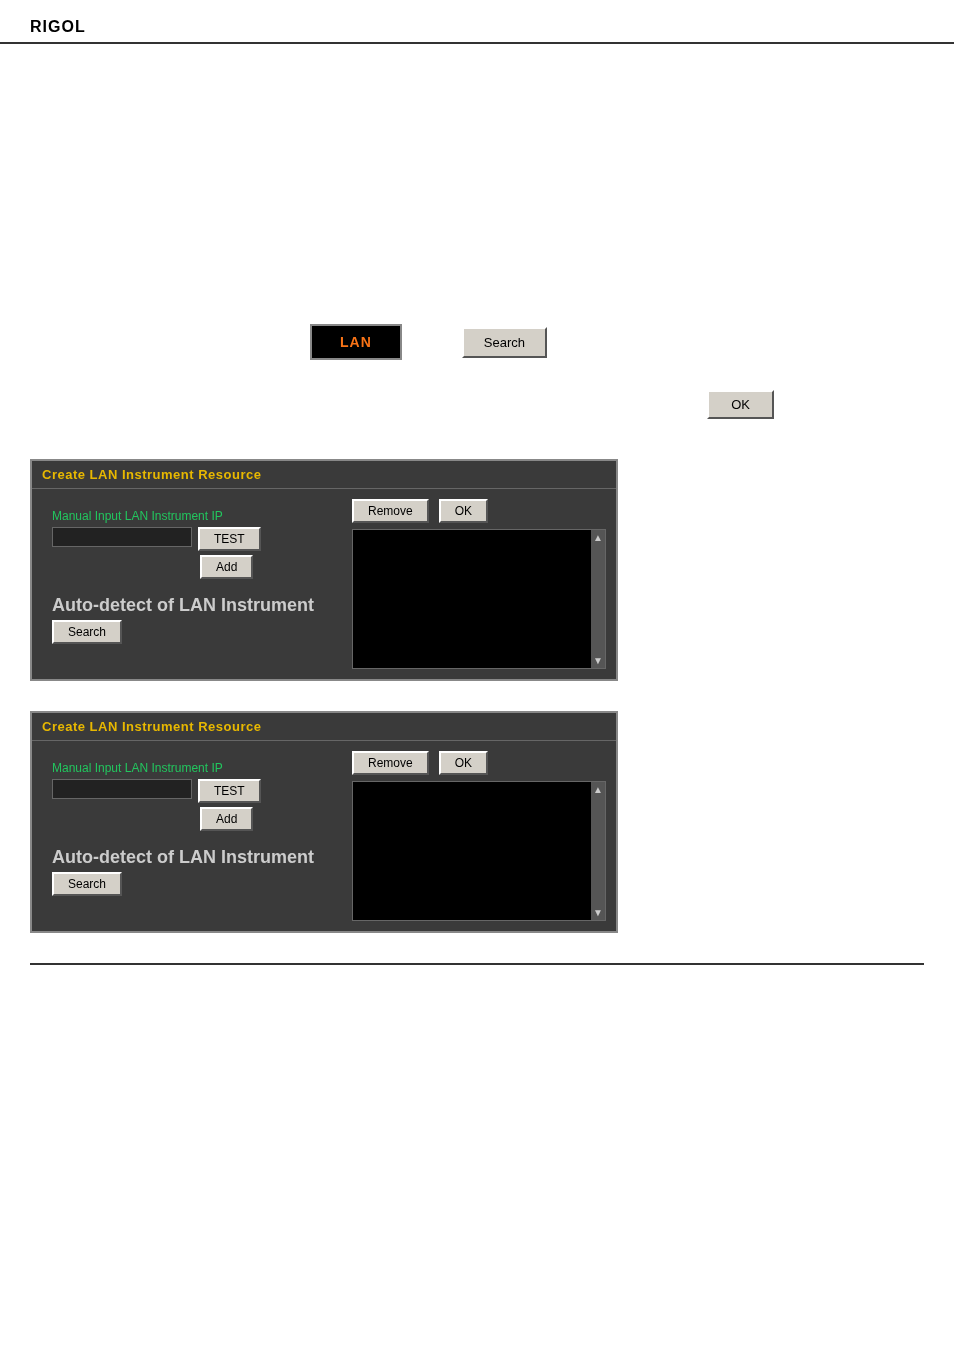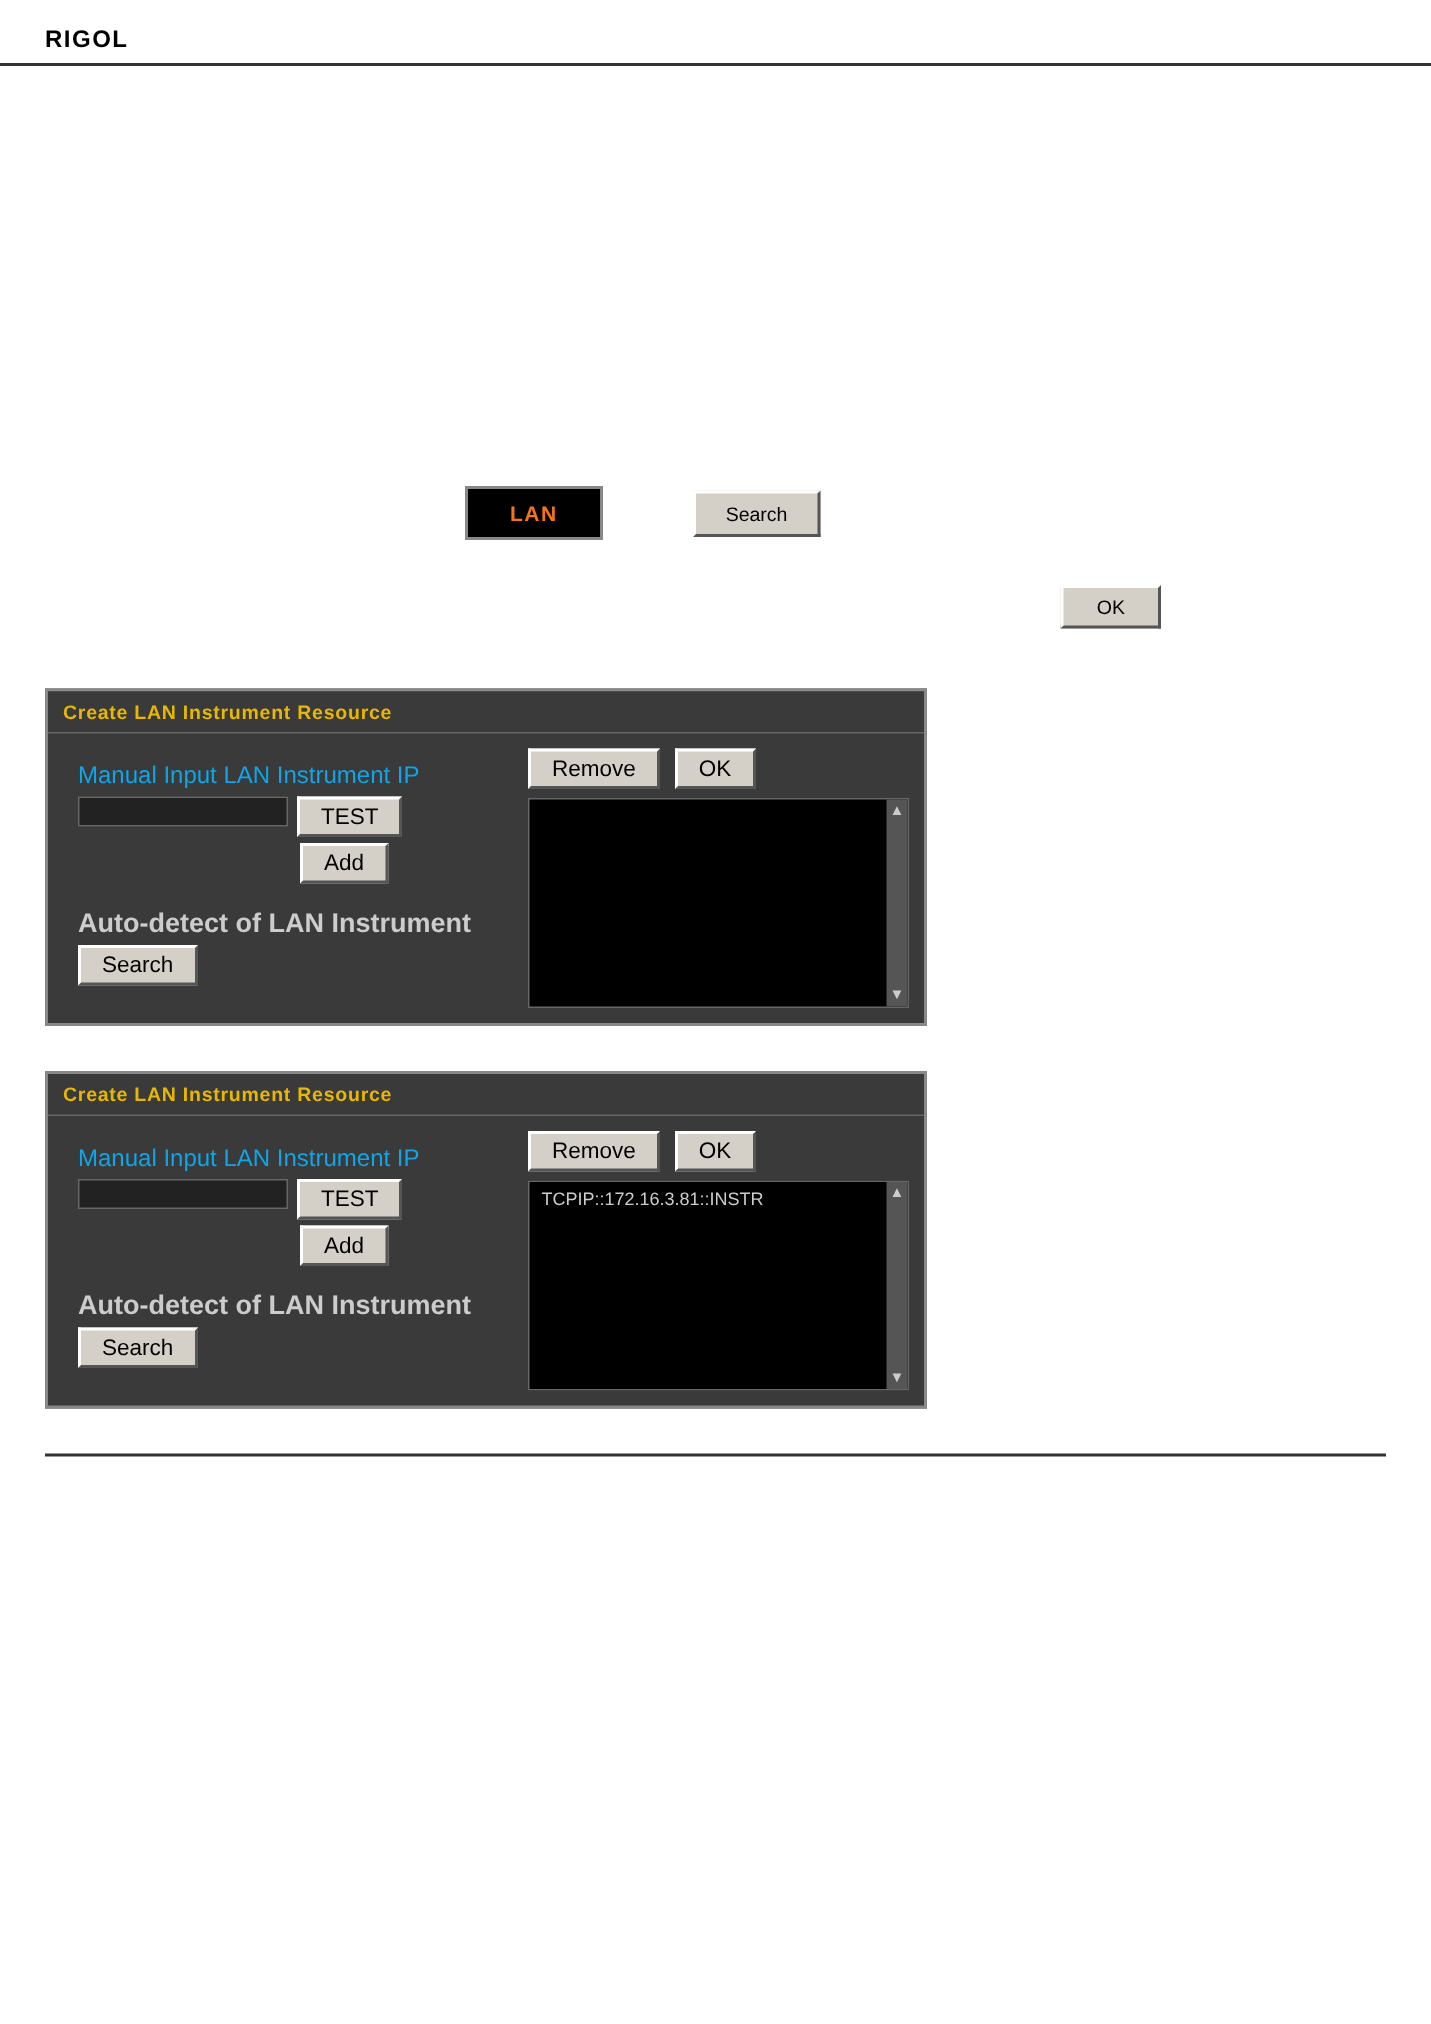--- a/index.html
+++ b/index.html
@@ -109,21 +109,21 @@
     .dialog-top-buttons {
       display: flex;
       gap: 10px;
       justify-content: flex-start;
       margin-bottom: 6px;
     }
 
     .dialog-btn {
       background: #d4d0c8;
       color: #000;
-      font-size: 15px;
+      font-size: 12px;
       padding: 3px 14px;
       border: 2px solid;
       border-top-color: #fff;
       border-left-color: #fff;
       border-right-color: #555;
       border-bottom-color: #555;
       cursor: pointer;
     }
 
     .dialog-listbox {
@@ -155,22 +155,22 @@
       color: #ccc;
       font-size: 10px;
       cursor: pointer;
     }
 
     .manual-input-section {
       margin-bottom: 16px;
     }
 
     .manual-input-label {
-      color: #0ea5e9;
-      font-size: 16px;
+      color: #22c55e;
+      font-size: 12px;
       margin-bottom: 4px;
     }
 
     .manual-input-row {
       display: flex;
       gap: 6px;
       margin-bottom: 4px;
     }
 
     .text-input {
@@ -286,21 +286,20 @@
             <button class="dialog-btn">Search</button>
           </div>
         </div>
 
         <div class="dialog-right">
           <div class="dialog-top-buttons">
             <button class="dialog-btn">Remove</button>
             <button class="dialog-btn">OK</button>
           </div>
           <div class="dialog-listbox">
-            <div class="tcpip-entry">TCPIP::172.16.3.81::INSTR</div>
             <div class="dialog-listbox-scrollbar">
               <span class="scrollbar-arrow">▲</span>
               <span class="scrollbar-arrow">▼</span>
             </div>
           </div>
         </div>
       </div>
     </div>
 
   </div>

